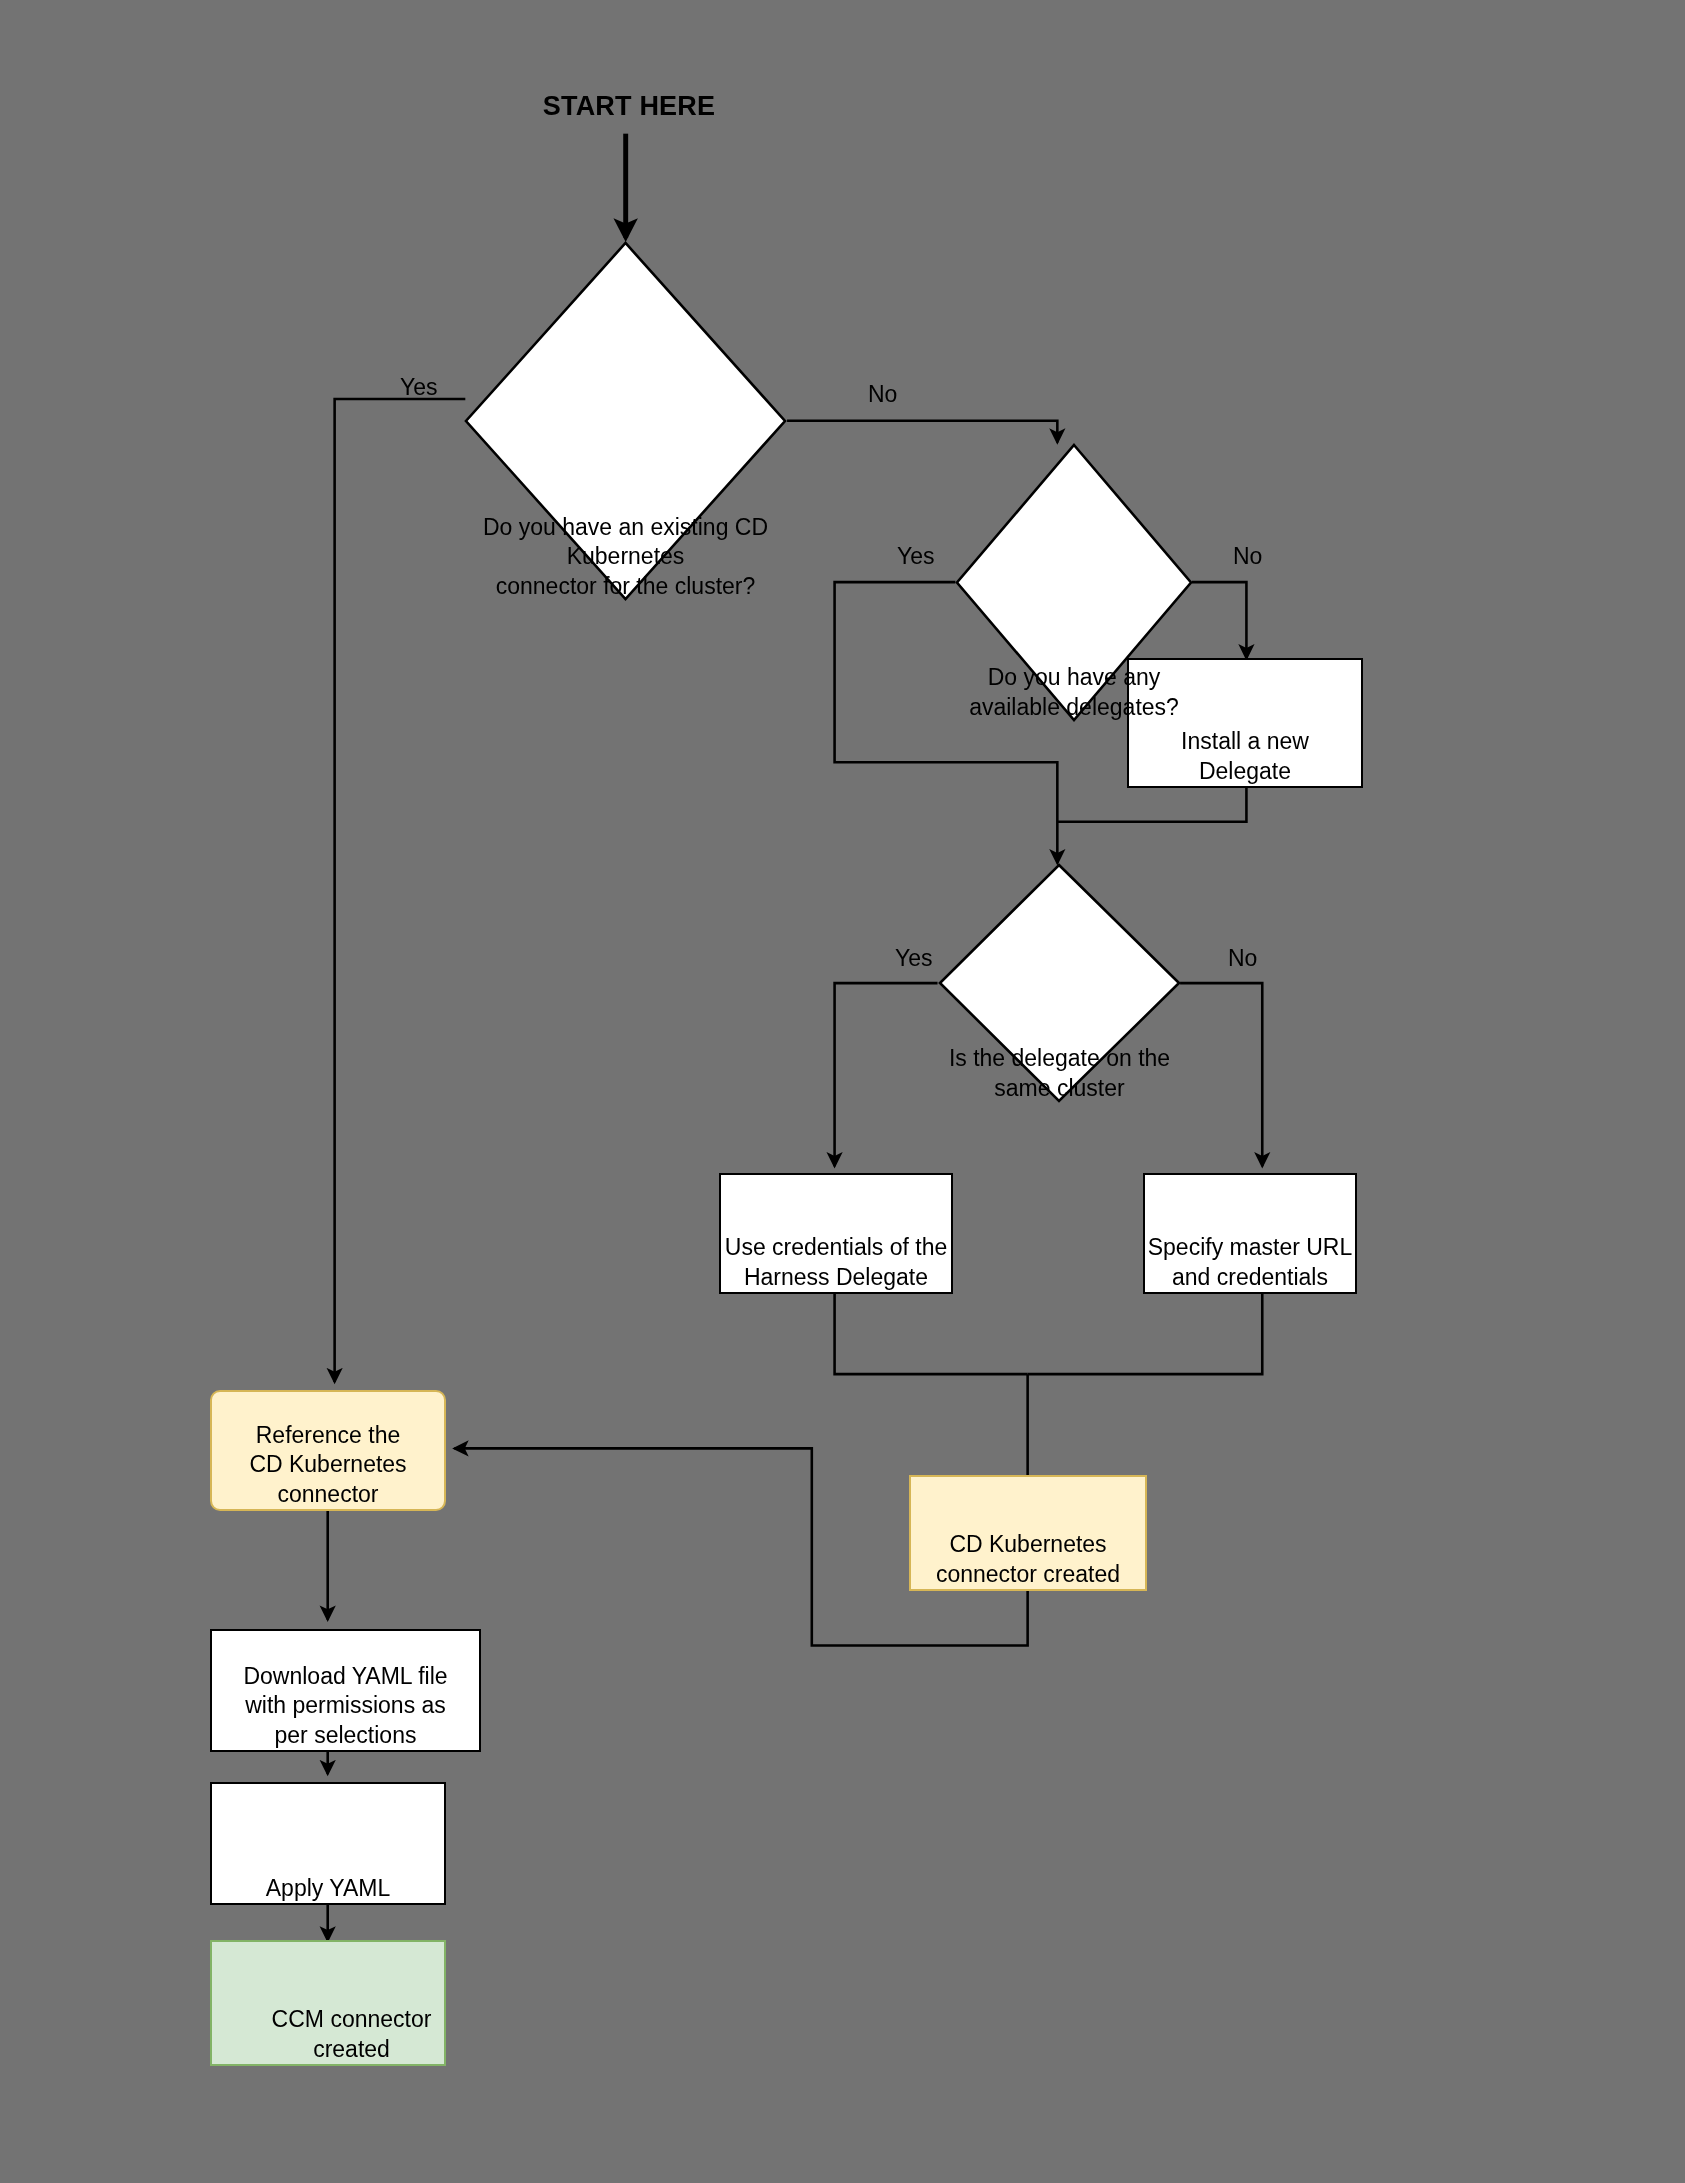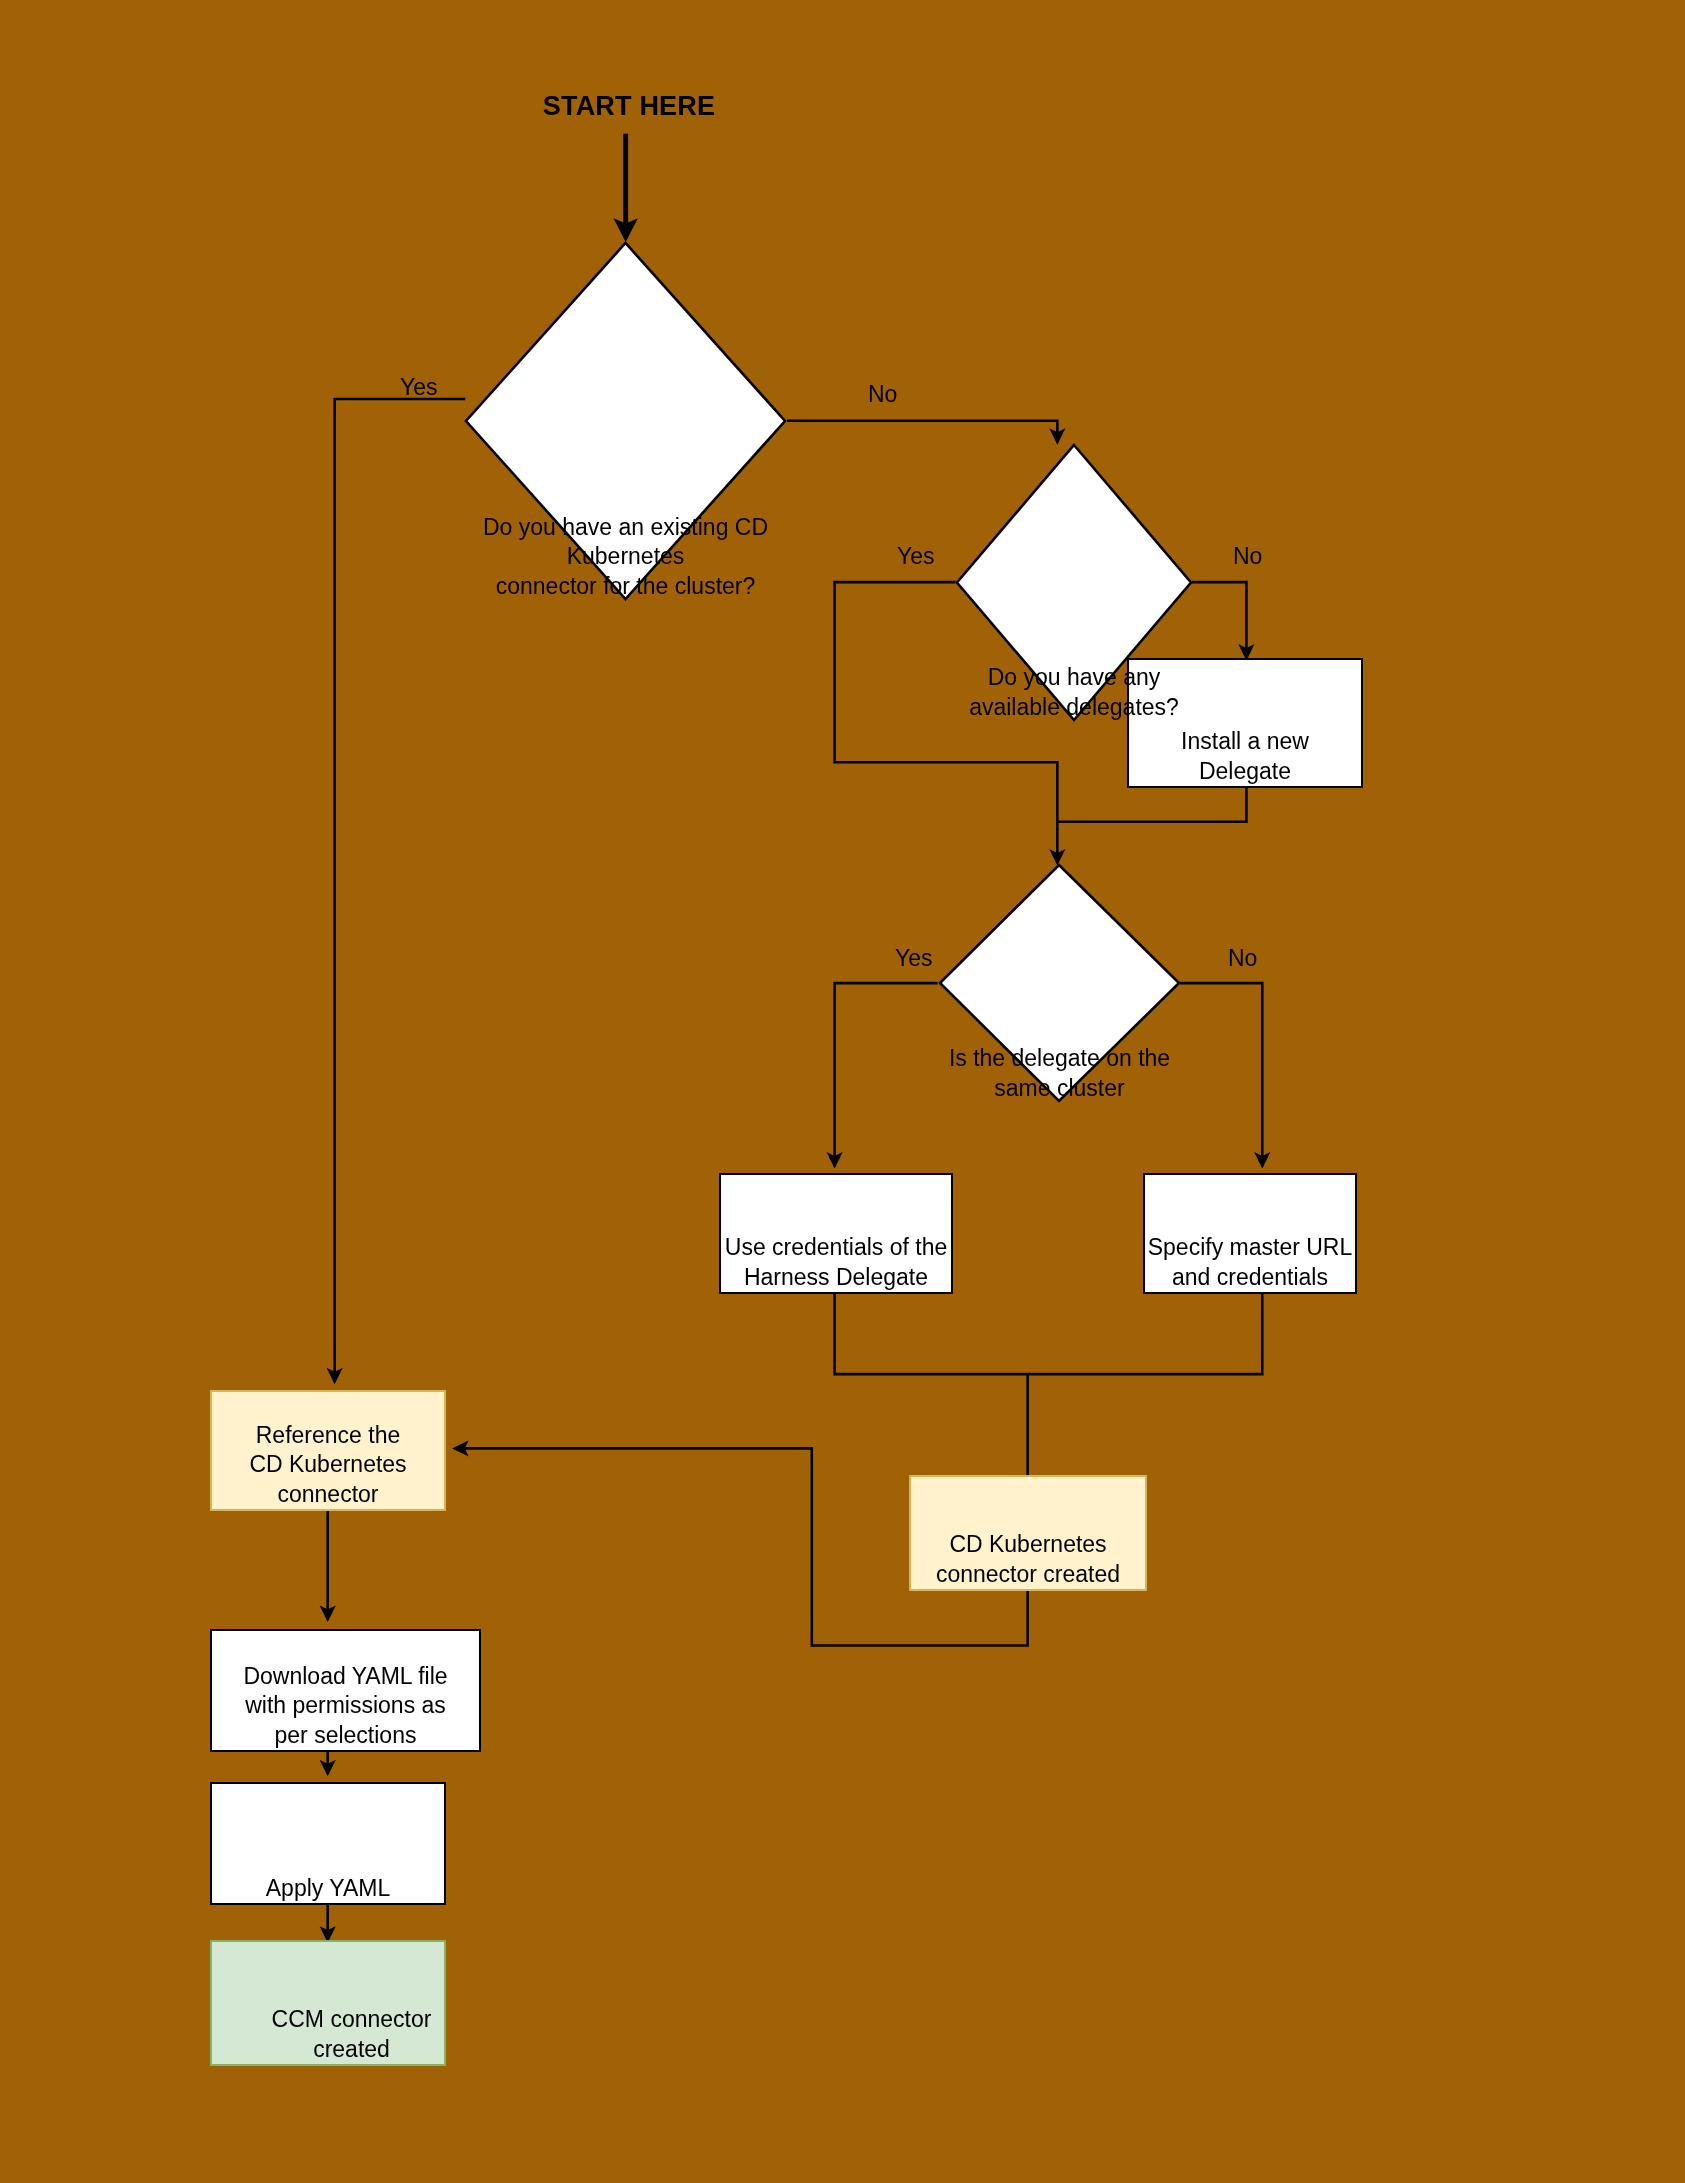--- a/index.html
+++ b/index.html
@@ -8,21 +8,21 @@
     background: #ffffff;
   }
   body {
     font-family: "Liberation Sans", sans-serif;
     -webkit-font-smoothing: antialiased;
   }
   #canvas {
     position: relative;
     width: 1685px;
     height: 2184px;
-    background: #a16207;
+    background: #737373;
     overflow: hidden;
   }
   #edges {
     position: absolute;
     left: 0;
     top: 0;
     width: 1685px;
     height: 2184px;
     pointer-events: none;
   }
@@ -169,21 +169,21 @@
   <div class="node process" style="left:719px; top:1173px; width:234px; height:121px;">
     <div class="label">Use credentials of the
 Harness Delegate</div>
   </div>
 
   <div class="node process" style="left:1143px; top:1173px; width:214px; height:121px;">
     <div class="label">Specify master URL
 and credentials</div>
   </div>
 
-  <div class="node accent-orange" style="left:210px; top:1390px; width:236px; height:121px;">
+  <div class="node accent-orange" style="left:210px; top:1390px; width:236px; height:121px;border-radius:10px;">
     <div class="label">Reference the
 CD Kubernetes
 connector</div>
   </div>
 
   <div class="node accent-orange" style="left:909px; top:1475px; width:238px; height:116px;">
     <div class="label">CD Kubernetes
 connector created</div>
   </div>
 

